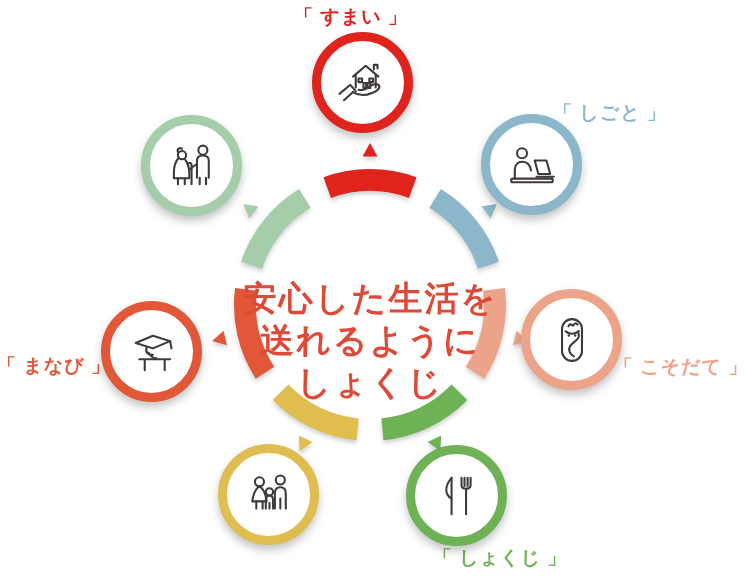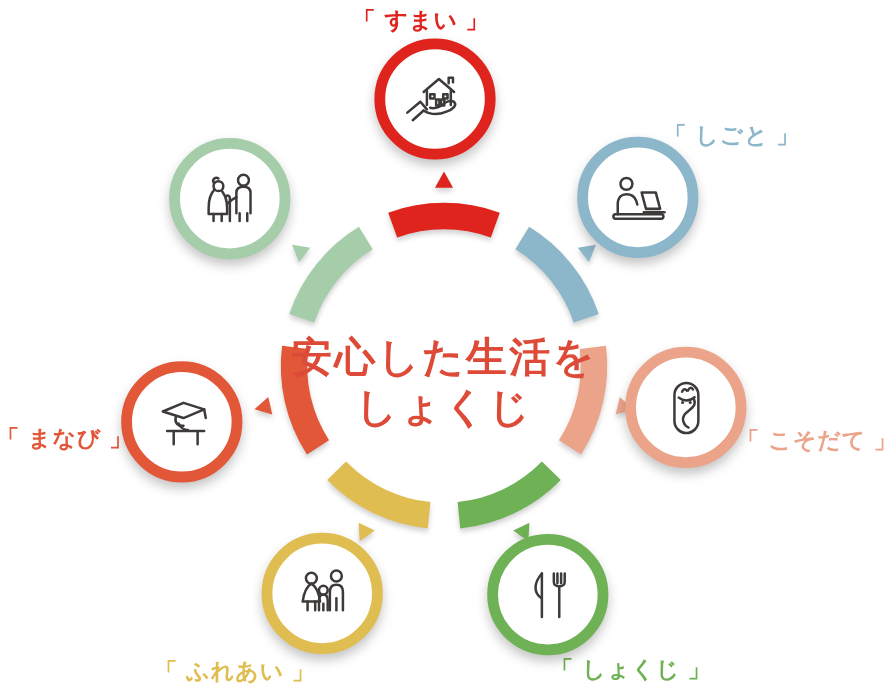--- a/index.html
+++ b/index.html
@@ -36,21 +36,21 @@
   .c-sumai    { left:312px; top:32px;  }
   .c-shigoto  { left:481px; top:114px; }
   .c-kosodate { left:521px; top:289px; }
   .c-shokuji  { left:406px; top:445px; }
   .c-fureai   { left:218px; top:444px; }
   .c-manabi   { left:101px; top:301px; }
   .c-kaigo    { left:141px; top:115px; }
   .l-sumai    { left:351px; top:4px;   }
   .l-shigoto  { left:610px; top:100px;  }
   .l-kosodate { left:681px; top:354px; }
-  .l-shokuji  { left:526px; top:545px;text-align:center; }
+  .l-shokuji  { left:500px; top:545px;text-align:center; }
   .l-fureai   { left:196px; top:547px; }
   .l-manabi   { left:54px;  top:353px; }
   .l-kaigo    { left:122px; top:90px;  }
 </style>
 </head>
 <body>
 
 <div class="stage" style="--icon-stroke: #3e3a39;">
 
   <svg class="ring-svg" viewBox="-170 -170 340 340" aria-hidden="true">
@@ -65,20 +65,21 @@
     <polygon points="0,-162 -7.5,-148.5 7.5,-148.5" transform="rotate(51.43)" style="fill: rgb(140, 182, 201);"></polygon>
     <polygon points="0,-162 -7.5,-148.5 7.5,-148.5" transform="rotate(102.86)" style="fill: rgb(235, 164, 137);"></polygon>
     <polygon points="0,-162 -7.5,-148.5 7.5,-148.5" transform="rotate(154.29)" style="fill: rgb(111, 177, 85);"></polygon>
     <polygon points="0,-162 -7.5,-148.5 7.5,-148.5" transform="rotate(205.71)" style="fill: rgb(224, 189, 80);"></polygon>
     <polygon points="0,-162 -7.5,-148.5 7.5,-148.5" transform="rotate(257.14)" style="fill: rgb(226, 87, 56);"></polygon>
     <polygon points="0,-162 -7.5,-148.5 7.5,-148.5" transform="rotate(308.57)" style="fill: rgb(165, 205, 170);"></polygon>
   </svg>
 
   <div class="center-text" style="color: rgb(221, 75, 56);">
     <div>安心した生活を</div>
+    <div>送れるように</div>
     <div>しょくじ</div>
   </div>
 
   <div class="label l-sumai" style="--c: #df241d;">「 すまい 」</div>
   <div class="circle c-sumai" style="--c: #df241d;">
     <svg viewBox="0 0 64 64">
         <g class="icon">
       <path d="M21 25 L35 13 L49 25"></path>
       <path d="M44 17 V12 H48 V16"></path>
       <path d="M24 24 V37 M46 24 V37"></path>
@@ -123,21 +124,20 @@
         <g class="icon">
       <path d="M26 12 V52"></path>
       <path d="M26 12 C19 20 17.5 30 26 35"></path>
       <path d="M37 12 V20 C37 25 47 25 47 20 V12"></path>
       <path d="M40.3 12 V21 M43.7 12 V21"></path>
       <path d="M42 24.5 V52"></path>
     </g>
       </svg>
   </div>
 
-  <div class="label l-fureai" style="--c: #e0bd50;">「 ふれあい 」</div>
   <div class="circle c-fureai" style="--c: #e0bd50;">
     <svg viewBox="0 0 64 64">
         <g class="icon">
       <circle cx="44.5" cy="15.5" r="5"></circle>
       <path d="M38.5 47 V30 C38.5 25.5 41 23.5 44.5 23.5 C48 23.5 50.5 25.5 50.5 30 V47"></path>
       <path d="M44.5 47 V36"></path>
       <circle cx="21.5" cy="17.5" r="5"></circle>
       <path d="M21.5 22.5 C17 25 14.5 32 13.5 39 H29.5 C28.5 32 26 25 21.5 22.5"></path>
       <path d="M18 47 V39 M25 47 V39"></path>
       <circle cx="32.5" cy="28.5" r="4"></circle>

